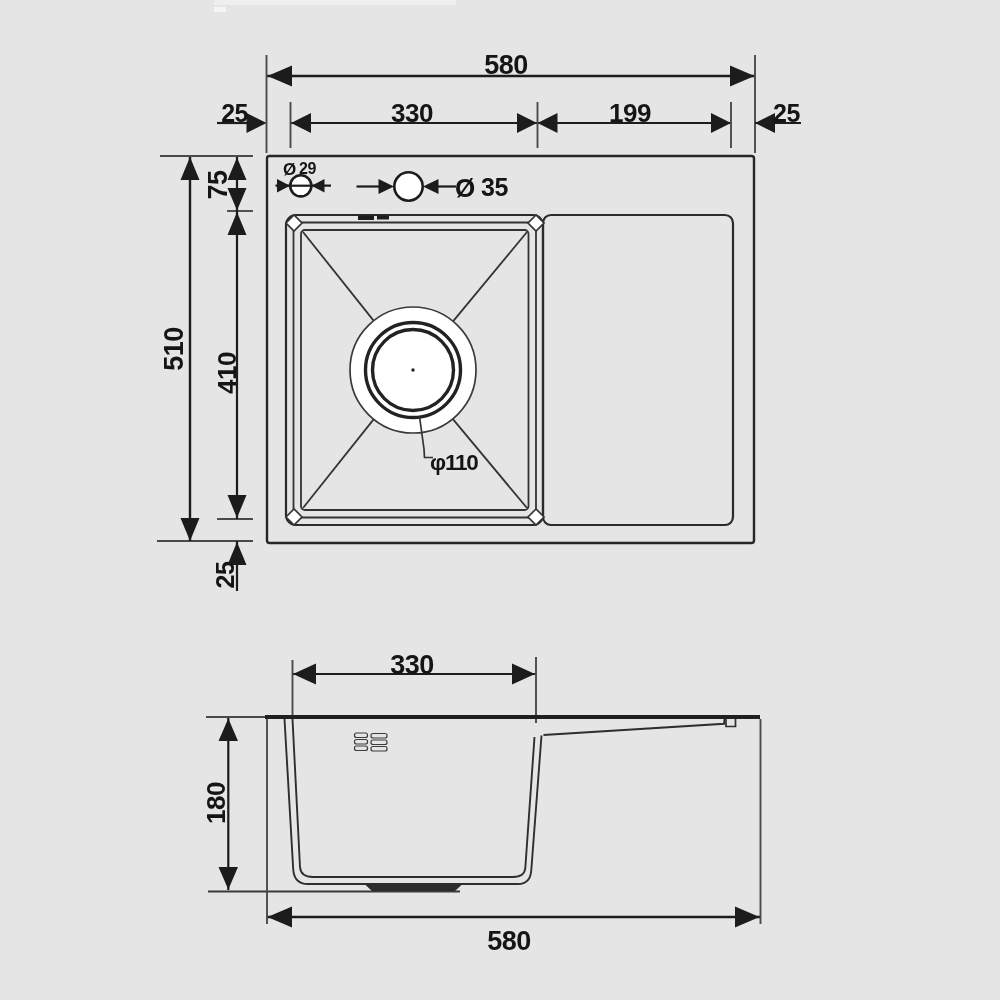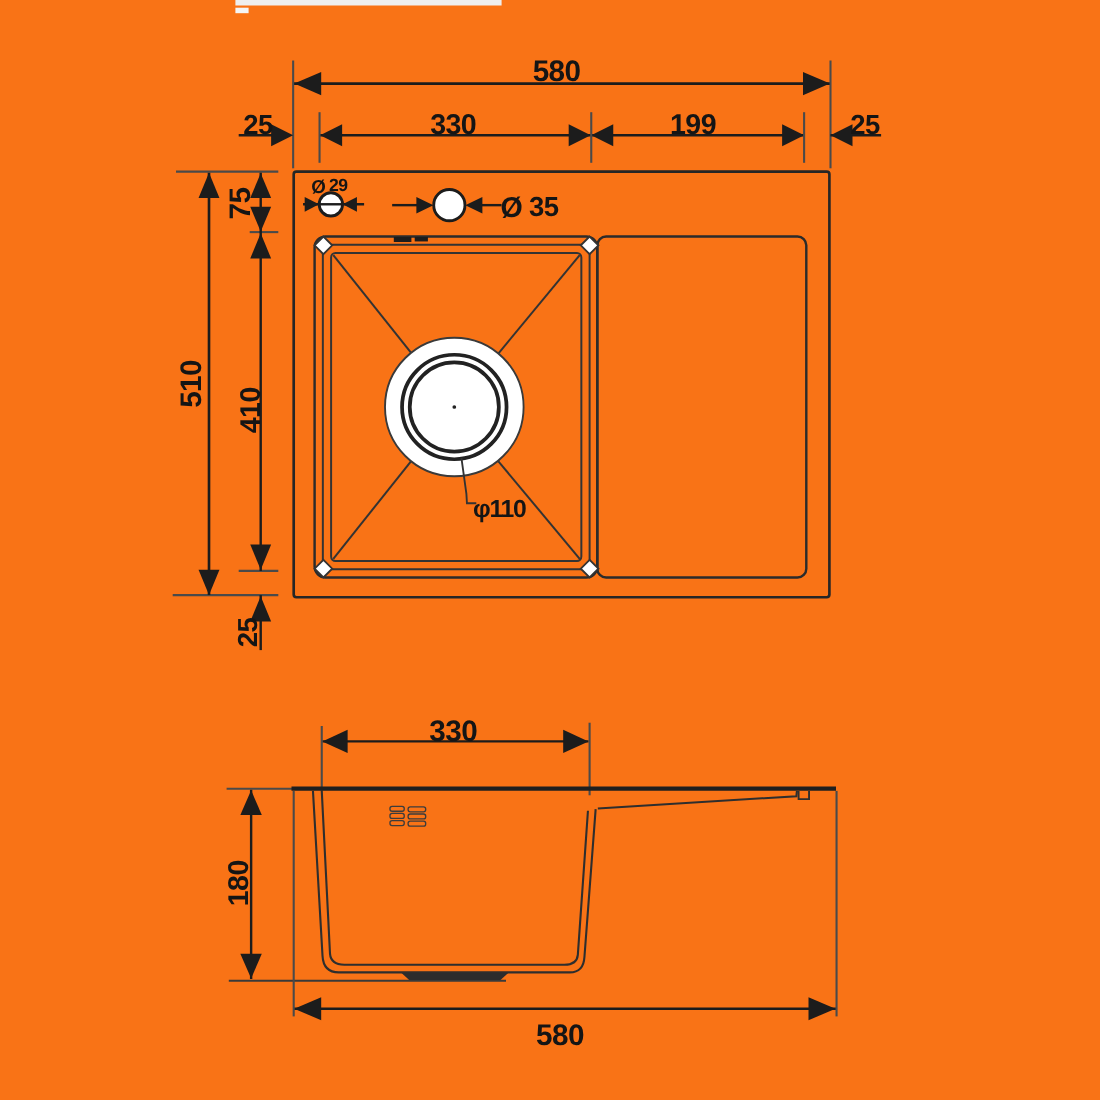--- a/index.html
+++ b/index.html
@@ -1,16 +1,16 @@
 <!DOCTYPE html>
 <html><head>
 <meta charset="utf-8">
 <style>
   html,body{margin:0;padding:0;background:#ffffff;}
-  .page{width:1000px;height:1000px;position:relative;background:#f97316;overflow:hidden;}
+  .page{width:1000px;height:1000px;position:relative;background:#e5e5e5;overflow:hidden;}
   text{font-family:"Liberation Sans", sans-serif;font-weight:bold;fill:#151515;}
 </style>
 </head>
 <body>
 <div class="page">
 <svg width="1000" height="1000" viewBox="0 0 1000 1000" xmlns="http://www.w3.org/2000/svg" style="filter:blur(0.45px)">
 
   <g>
     <rect x="214" y="0" width="242" height="5" fill="#efefef"></rect>
     <rect x="214" y="7" width="12" height="5" fill="#f5f5f5"></rect>

